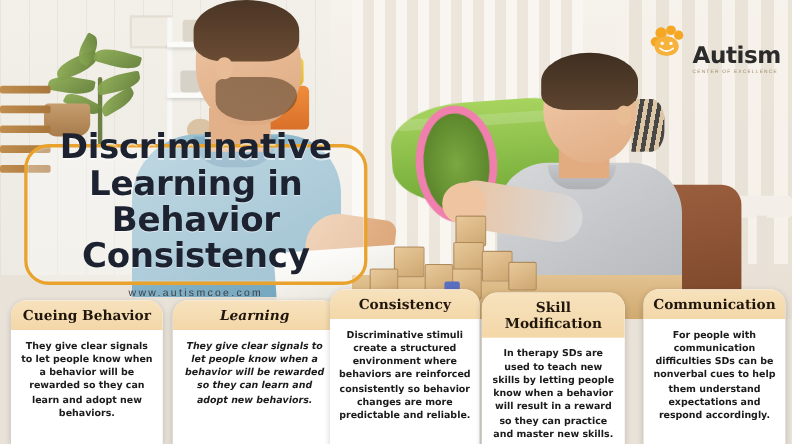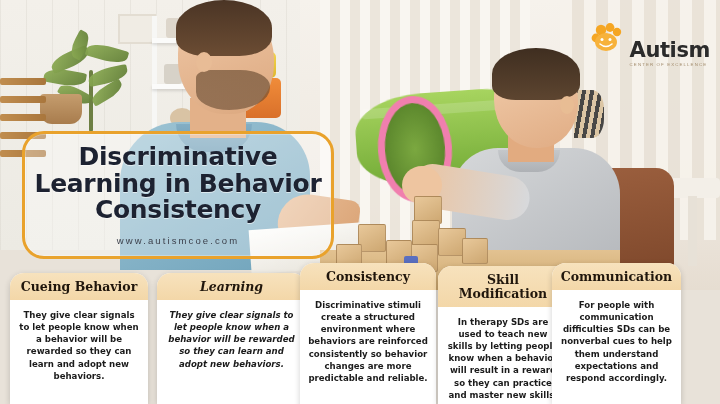--- a/index.html
+++ b/index.html
@@ -156,40 +156,40 @@
   .logo-tag{font-size:4.4px;letter-spacing:1.1px;color:#a28b6c;margin-top:2px;
     font-family:"Liberation Sans",sans-serif;}
 
   
   .title-panel{position:absolute;left:22px;top:131px;width:306px;height:122px;
     background:rgba(255,255,255,.34);
     border:3px solid #e9a22c;border-radius:22px;
     box-shadow:0 0 0 1px rgba(255,255,255,.25) inset;
     display:flex;flex-direction:column;align-items:center;justify-content:center;}
   .title-main{font-family:"DejaVu Sans",sans-serif;font-weight:700;
-    font-size:25px;line-height:1.07;color:#1d2231;text-align:center;letter-spacing:-.3px;
+    font-size:31px;line-height:1.07;color:#1d2231;text-align:center;letter-spacing:-.3px;
     text-shadow:0 1px 0 rgba(255,255,255,.55);}
   .title-url{margin-top:11px;font-size:9.5px;letter-spacing:2.1px;color:#3b3f4a;
     font-family:"Liberation Sans",sans-serif;}
 
   
   .card{position:absolute;background:#ffffff;border-radius:14px 14px 0 0;overflow:hidden;
     box-shadow:0 2px 6px rgba(0,0,0,.18);display:flex;flex-direction:column;}
   .card-head{background:linear-gradient(180deg,#f7e2bd 0%,#f3d7a8 100%);
     padding:7px 4px 6px;text-align:center;}
   .card-title{font-family:"DejaVu Serif",serif;font-weight:700;font-size:12.5px;color:#20160c;
     line-height:1.1;}
   .card-body{flex:1;padding:9px 8px 6px;text-align:center;
     font-family:"DejaVu Sans",sans-serif;font-weight:700;font-size:8.6px;line-height:1.42;color:#1b1b1b;}
 
   .c1{left:10px;  top:273px;width:138px;height:131px;}
   .c2{left:157px; top:273px;width:149px;height:131px;font-style:italic;}
   .c3{left:300px; top:263px;width:136px;height:182px;}
   .c4{left:438px; top:266px;width:130px;height:138px;}
-  .c5{left:552px; top:263px;width:129px;height:141px;}
+  .c5{left:585px; top:263px;width:129px;height:141px;}
 </style>
 </head>
 <body>
 
 <div class="poster">
 
   <div class="photo">
     <div class="wall-left"></div>
 
     <div class="frame"></div>

